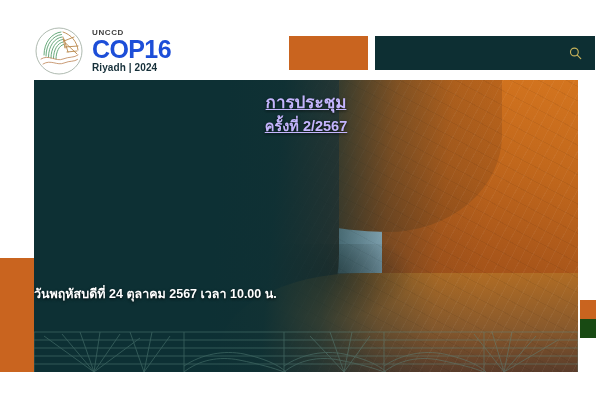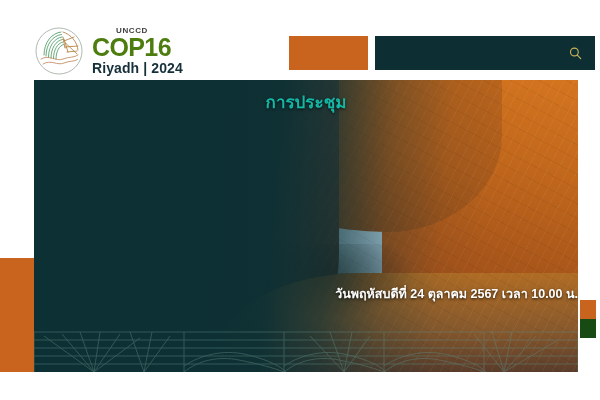--- a/index.html
+++ b/index.html
@@ -13,27 +13,26 @@
 
   
   #header { position:absolute; left:0; top:0; width:600px; height:80px; background:#ffffff; }
 
   #logo-block { position:absolute; left:34px; top:26px; display:flex; align-items:center; gap:8px; }
   #logo-mark { width:50px; height:50px; flex:0 0 50px; }
   #logo-text { display:flex; flex-direction:column; justify-content:center; line-height:1; }
   #logo-unccd {
     font-size:8px; letter-spacing:0.6px; color:#3d3d3d; font-weight:600;
     margin-bottom:1px;
-    margin-left:24px;
   }
   #logo-cop16 {
-    font-size:25px; font-weight:bold; color:#4d7c0f; letter-spacing:-0.6px; line-height:0.95;
+    font-size:25px; font-weight:bold; color:#1d4ed8; letter-spacing:-0.6px; line-height:0.95;
   }
   #logo-riyadh {
-    font-size:14px; color:#16303a; font-weight:600; margin-top:2px; letter-spacing:0.1px;
+    font-size:10px; color:#16303a; font-weight:600; margin-top:2px; letter-spacing:0.1px;
   }
 
   #orange-tab {
     position:absolute; left:289px; top:36px; width:79px; height:34px;
     background:#c9641f; border:none;
   }
   #search-bar {
     position:absolute; left:375px; top:36px; width:220px; height:34px;
     background:#0d2f33; display:flex; align-items:center; justify-content:flex-end;
     padding-right:12px;
@@ -103,30 +102,31 @@
   }
 
   
   #hero-text {
     position:absolute; left:0; top:0; width:100%; height:100%;
     display:flex; flex-direction:column; align-items:center;
     pointer-events:none;
   }
   #title-group { margin-top:12px; width:100%; text-align:center; }
   .title-line {
-    color:#14b8a6; font-weight:bold; line-height:1.32;
+    color:#c4b5fd; font-weight:bold; line-height:1.32;
     text-shadow:0 1px 3px rgba(0,0,0,0.75);
+    text-decoration:underline;
   }
   .title-1 { font-size:17px; }
   .title-2 { font-size:17px; }
   .title-3 { font-size:17px; }
   .title-4 { font-size:14.5px; margin-top:3px; }
 
   #meta-group {
-    position:absolute; left:0; top:205px; width:100%; text-align:right;
+    position:absolute; left:0; top:205px; width:100%; text-align:left;
   }
   .meta-line {
     color:#ffffff; font-weight:bold; font-size:12.5px; line-height:1.55;
     text-shadow:0 1px 3px rgba(0,0,0,0.8);
   }
 
   
   #left-orange {
     position:absolute; left:0; top:258px; width:34px; height:114px;
     background:#c9641f;
@@ -216,20 +216,21 @@
         <path d="M110 46 L96 6 M110 46 L118 6 M110 46 L136 10"></path>
         <path d="M310 46 L296 6 M310 46 L318 6 M310 46 L336 10 M310 46 L276 10"></path>
         <path d="M470 46 L440 8 M470 46 L458 6 M470 46 L478 6 M470 46 L502 10 M470 46 L524 14"></path>
         <path d="M0 46 L0 6 M150 46 L150 6 M250 46 L250 6 M350 46 L350 6 M450 46 L450 6 M544 46 L544 6"></path>
       </g>
     </svg>
 
     <div id="hero-text">
       <div id="title-group">
         <div class="title-line title-1">การประชุม</div>
+        <div class="title-line title-4">ครั้งที่ 2/2567</div>
       </div>
       <div id="meta-group">
         <div class="meta-line">วันพฤหัสบดีที่ 24 ตุลาคม 2567 เวลา 10.00 น.</div>
       </div>
     </div>
   </div>
 
   <div id="left-orange"></div>
 
   <div id="right-swatches">

